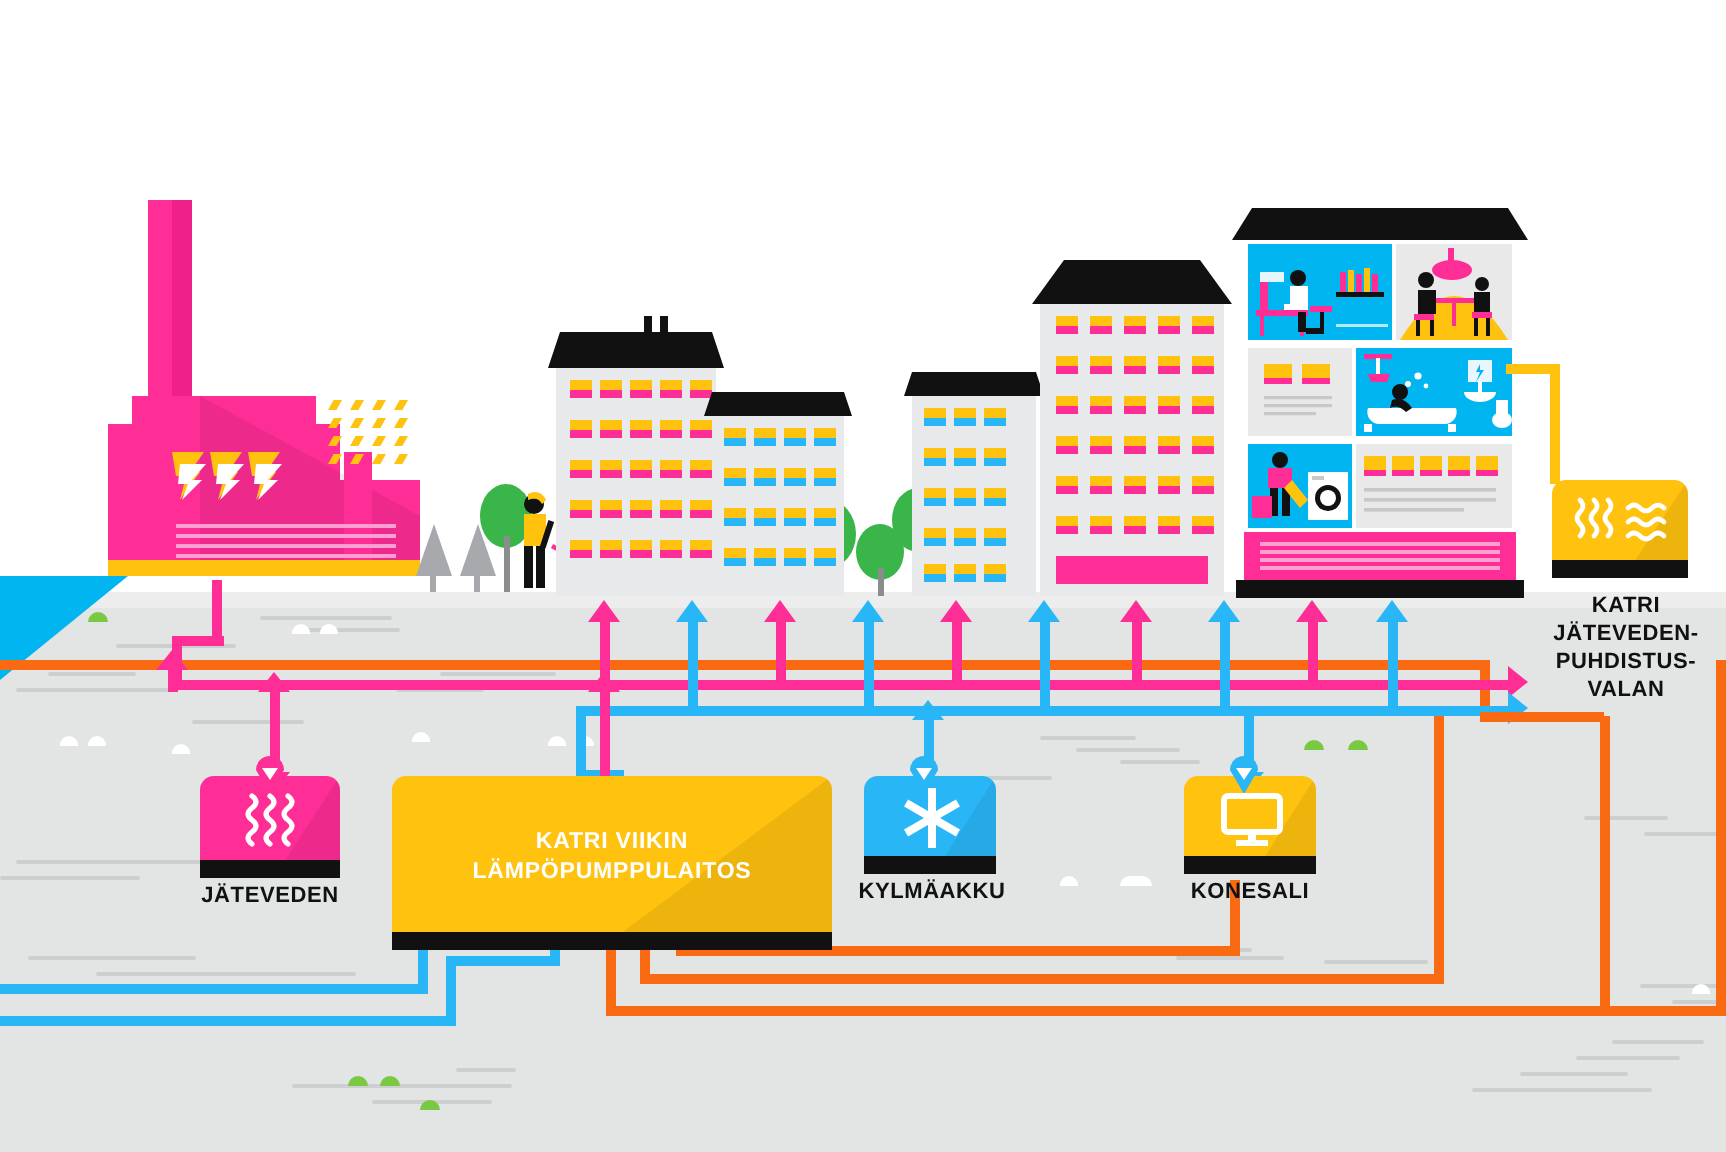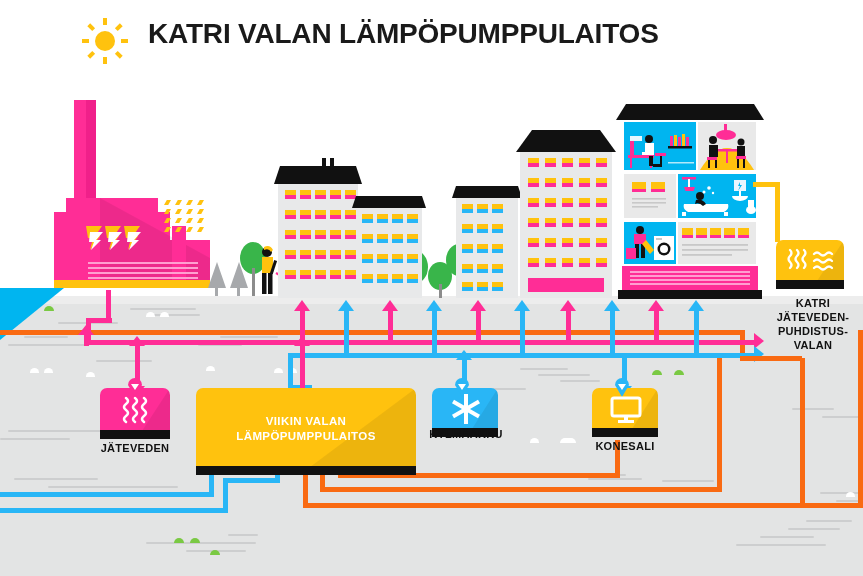--- a/index.html
+++ b/index.html
@@ -836,35 +836,35 @@
       <path d="M15 2 q4 3 0 6 q-4 3 0 6 q4 3 0 6 q-4 3 0 6" stroke="#ffffff" stroke-width="2.6" fill="none" stroke-linecap="round"></path>
       <path d="M24 2 q4 3 0 6 q-4 3 0 6 q4 3 0 6 q-4 3 0 6" stroke="#ffffff" stroke-width="2.6" fill="none" stroke-linecap="round"></path>
     </svg>
     <div class="box-foot" style="left:100px; top:430px; width:70px;"></div>
     <div class="box-label" style="left:90px; top:442px; width:90px;">JÄTEVEDEN</div>
   </div>
 
   <div>
     <div class="box" style="left:196px; top:388px; width:220px; height:82px; background:#ffc20e;"></div>
     <div class="box-shade" style="left:306px; top:388px; width:110px; height:82px; clip-path:polygon(0 82px, 110px 0, 110px 82px);"></div>
-    <div class="box-inner-label" style="left:196px; top:414px; width:220px;">VIIKIN VALAN</div>
+    <div class="box-inner-label" style="left:196px; top:414px; width:220px;">KATRI VIIKIN</div>
     <div class="box-inner-label" style="left:196px; top:429px; width:220px;">LÄMPÖPUMPPULAITOS</div>
     <div class="box-foot" style="left:196px; top:466px; width:220px;"></div>
   </div>
 
   <div>
     <div class="box" style="left:432px; top:388px; width:66px; height:44px; background:#29b6f6;"></div>
     <div class="box-shade" style="left:470px; top:388px; width:28px; height:44px; clip-path:polygon(0 44px, 28px 0, 28px 44px);"></div>
     <svg style="position:absolute; left:452px; top:394px; width:28px; height:30px; z-index:3;" viewBox="0 0 28 30">
       <rect x="12" y="0" width="4" height="30" fill="#ffffff"></rect>
       <rect x="12" y="0" width="4" height="30" fill="#ffffff" transform="rotate(60 14 15)"></rect>
       <rect x="12" y="0" width="4" height="30" fill="#ffffff" transform="rotate(-60 14 15)"></rect>
     </svg>
     <div class="box-foot" style="left:432px; top:428px; width:66px;"></div>
-    <div class="box-label" style="left:420px; top:428px; width:92px;text-align:center;">KYLMÄAKKU</div>
+    <div class="box-label" style="left:420px; top:440px; width:92px;text-align:center;">KYLMÄAKKU</div>
   </div>
 
   <div>
     <div class="box" style="left:592px; top:388px; width:66px; height:44px; background:#ffc20e;"></div>
     <div class="box-shade" style="left:630px; top:388px; width:28px; height:44px; clip-path:polygon(0 44px, 28px 0, 28px 44px);"></div>
     <svg style="position:absolute; left:610px; top:396px; width:32px; height:28px; z-index:3;" viewBox="0 0 32 28">
       <rect x="2" y="2" width="28" height="18" rx="2" fill="none" stroke="#ffffff" stroke-width="3"></rect>
       <rect x="14" y="20" width="4" height="5" fill="#ffffff"></rect>
       <rect x="8" y="24" width="16" height="3" fill="#ffffff"></rect>
     </svg>
@@ -898,28 +898,14 @@
   </svg>
   <svg class="pin" style="left:454px; top:377px;" viewBox="0 0 16 20">
     <path d="M8 20 L1 8 A7 7 0 1 1 15 8 Z" fill="#29b6f6"></path>
     <path d="M8 13 L4 7 h8 Z" fill="#ffffff"></path>
   </svg>
   <svg class="pin" style="left:614px; top:377px;" viewBox="0 0 16 20">
     <path d="M8 20 L1 8 A7 7 0 1 1 15 8 Z" fill="#29b6f6"></path>
     <path d="M8 13 L4 7 h8 Z" fill="#ffffff"></path>
   </svg>
 
-  <div class="header">
-    <svg class="sun" viewBox="0 0 46 46">
-      <circle cx="23" cy="23" r="10" fill="#ffc20e"></circle>
-      <rect x="21" y="0" width="4" height="7" fill="#ffc20e"></rect>
-      <rect x="21" y="39" width="4" height="7" fill="#ffc20e"></rect>
-      <rect x="0" y="21" width="7" height="4" fill="#ffc20e"></rect>
-      <rect x="39" y="21" width="7" height="4" fill="#ffc20e"></rect>
-      <rect x="21" y="0" width="4" height="7" fill="#ffc20e" transform="rotate(45 23 23)"></rect>
-      <rect x="21" y="39" width="4" height="7" fill="#ffc20e" transform="rotate(45 23 23)"></rect>
-      <rect x="0" y="21" width="7" height="4" fill="#ffc20e" transform="rotate(45 23 23)"></rect>
-      <rect x="39" y="21" width="7" height="4" fill="#ffc20e" transform="rotate(45 23 23)"></rect>
-    </svg>
-    <div class="title">KATRI VALAN LÄMPÖPUMPPULAITOS</div>
-  </div>
 
 </div>
 
 </body></html>

